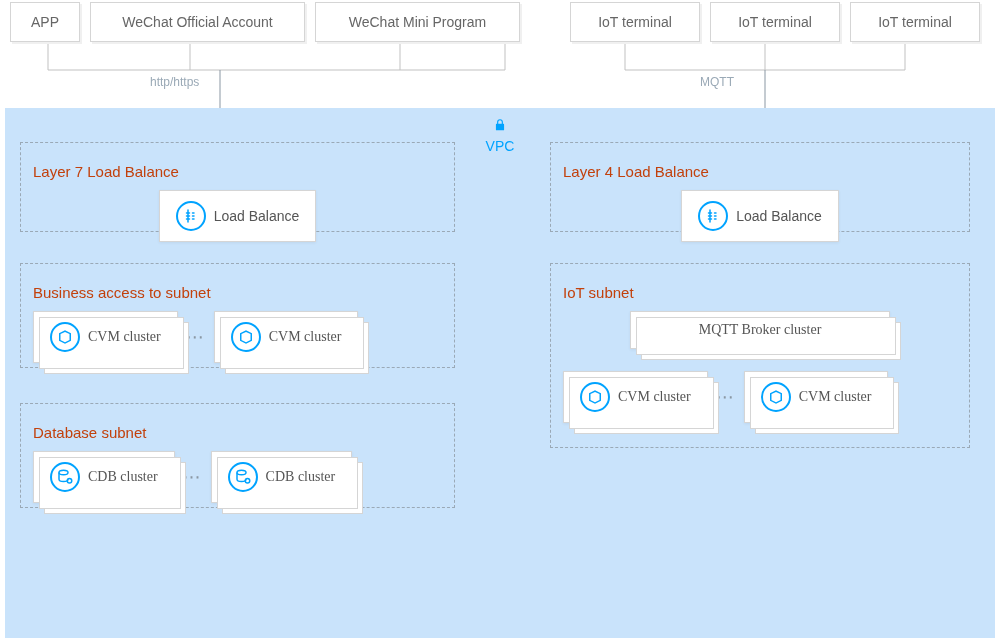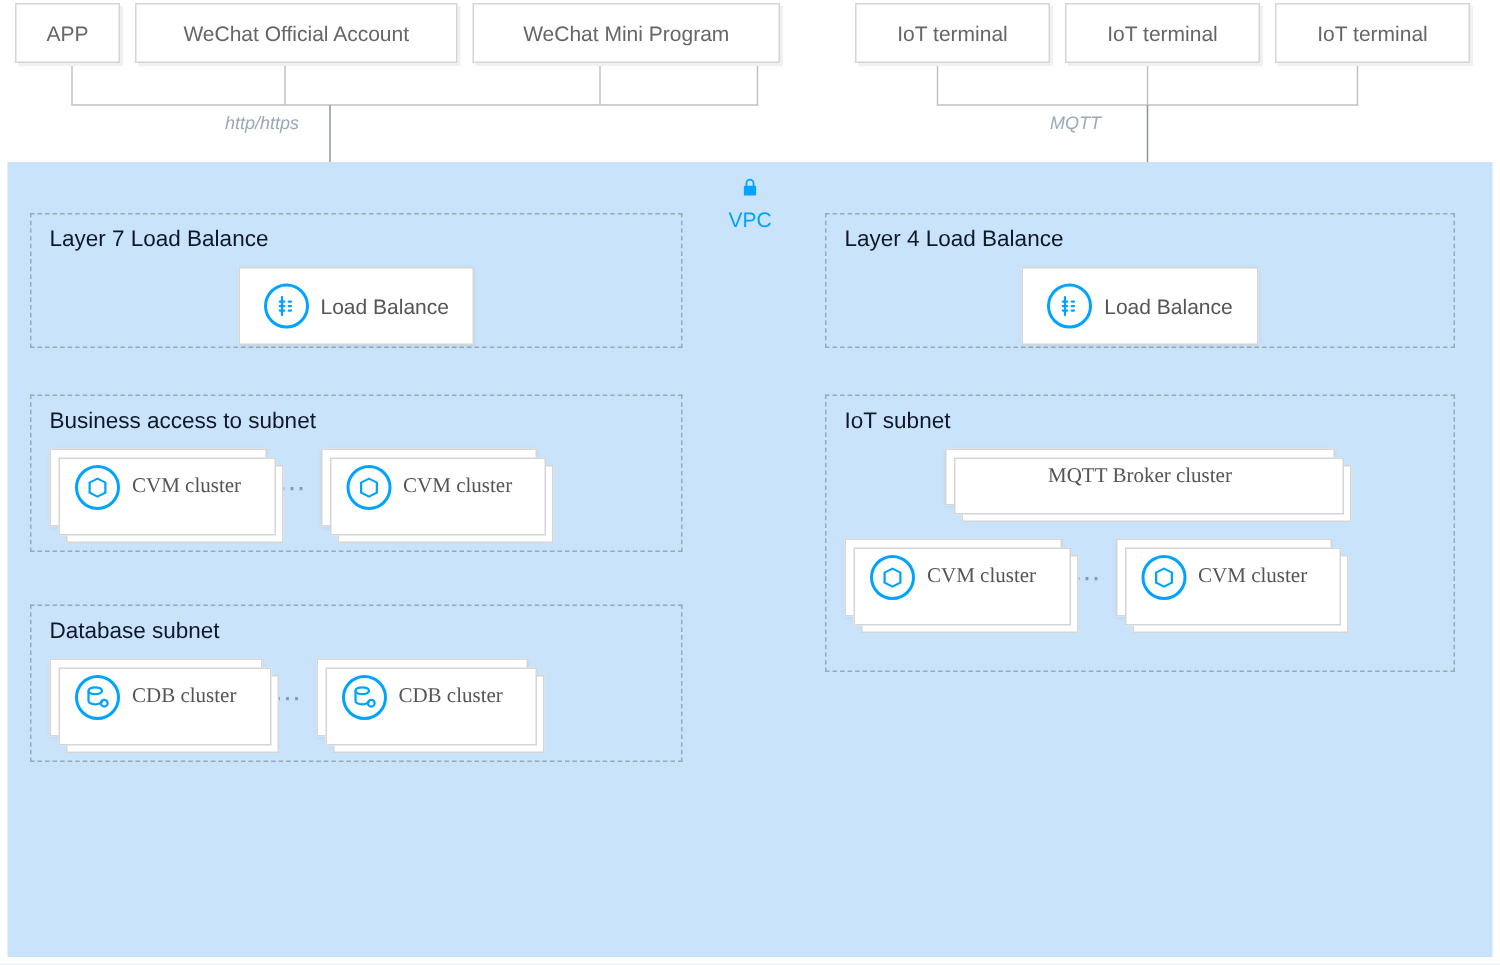--- a/index.html
+++ b/index.html
@@ -42,21 +42,21 @@
     flex-direction: column;
   }
   .lock-icon { width: 14px; height: 14px; }
 
   .dashed-panel {
     position: absolute;
     border: 1px dashed #9aa9b6;
     background: transparent;
     padding: 8px 12px 14px 12px;
   }
-  .panel-title { color: #0f172a; font-size: 15px; margin-bottom: 10px; }
+  .panel-title { color: #c2410c; font-size: 15px; margin-bottom: 10px; margin-top: 12px; }
 
   .node-card {
     background: #ffffff;
     border: 1px solid #d5d5d5;
     display: flex;
     align-items: center;
     gap: 8px;
     padding: 10px 16px;
     position: relative;
     box-shadow: 0 1px 3px rgba(0,0,0,0.06);
@@ -100,21 +100,20 @@
   
   .arrow {
     position: absolute;
     stroke: #8a97a3;
     fill: #8a97a3;
   }
   .proto-label {
     position: absolute;
     color: #9aa9b6;
     font-size: 12px;
-    font-style: italic;
   }
 </style>
 </head>
 <body>
 
 <div class="top-row">
   <div class="top-box" style="width:70px">
       <span>APP</span>
     </div>
   <div class="top-box" style="width:215px">

